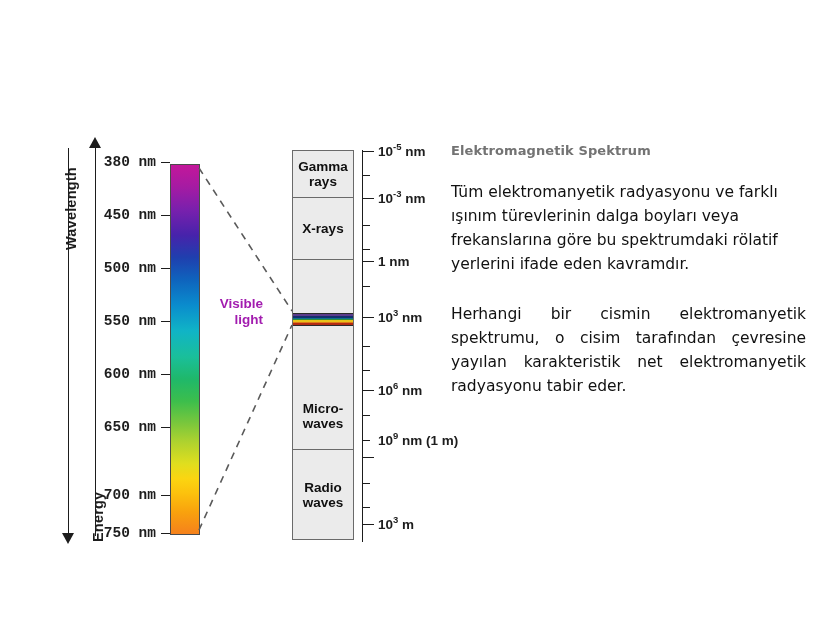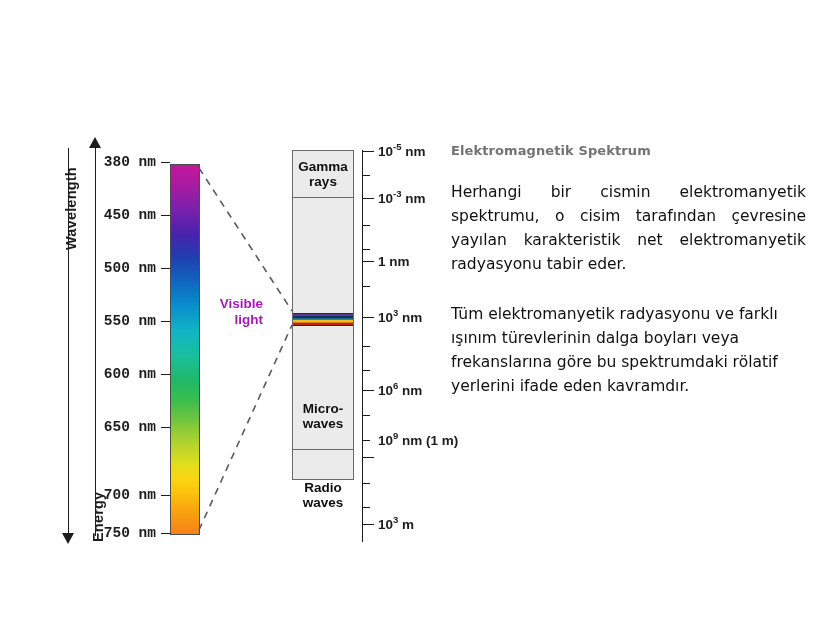--- a/index.html
+++ b/index.html
@@ -66,21 +66,21 @@
 
   
   #visible-light-label{
     position:absolute;left:203px;top:296px;width:60px;
     text-align:right;font-size:13.5px;font-weight:bold;color:#a21caf;
     line-height:16px;
   }
 
   
   #em-column{
-    position:absolute;left:292px;top:150px;width:62px;height:330px;
+    position:absolute;left:292px;top:150px;width:62px;height:390px;
     border:1.2px solid #6a6a6a;
     background:#ebebeb;
     box-sizing:border-box;
   }
   .em-band{
     position:absolute;left:0;width:100%;
     box-sizing:border-box;
     display:flex;align-items:center;justify-content:center;
     text-align:center;
     font-size:13.5px;font-weight:bold;color:#101010;
@@ -191,20 +191,23 @@
     <div>light</div>
   </div>
 
   <div id="em-column">
     <div class="em-band" style="top:0;height:47px">
       <div>
         <div>Gamma</div>
         <div>rays</div>
       </div>
     </div>
+    <div class="em-band" style="top:47px;height:62px">
+      <div>X-rays</div>
+    </div>
     <div class="em-visible" style="top:162px"></div>
     <div class="em-band" style="top:231px;height:68px">
       <div>
         <div>Micro-</div>
         <div>waves</div>
       </div>
     </div>
     <div class="em-band" style="top:299px;height:89px;border-bottom:none">
       <div>
         <div>Radio</div>
@@ -262,17 +265,17 @@
     <div class="em-tick" style="top:357px"></div>
 
     <div class="em-tick major" style="top:374px"></div>
     <div class="em-lab" style="top:374px">
       <span>10</span><sup>3</sup><span> m</span>
     </div>
   </div>
 
   <div id="text-panel">
     <h1 id="em-title">Elektromagnetik Spektrum</h1>
+    <p class="body-par" id="par-1">Tüm elektromanyetik radyasyonu ve farklı ışınım türevlerinin dalga boyları veya frekanslarına göre bu spektrumdaki rölatif yerlerini ifade eden kavramdır.</p>
     <p class="body-par" id="par-2">Herhangi bir cismin elektromanyetik spektrumu, o cisim tarafından çevresine yayılan karakteristik net elektromanyetik radyasyonu tabir eder.</p>
-    <p class="body-par" id="par-1">Tüm elektromanyetik radyasyonu ve farklı ışınım türevlerinin dalga boyları veya frekanslarına göre bu spektrumdaki rölatif yerlerini ifade eden kavramdır.</p>
   </div>
 
 </div>
 
 </body></html>

